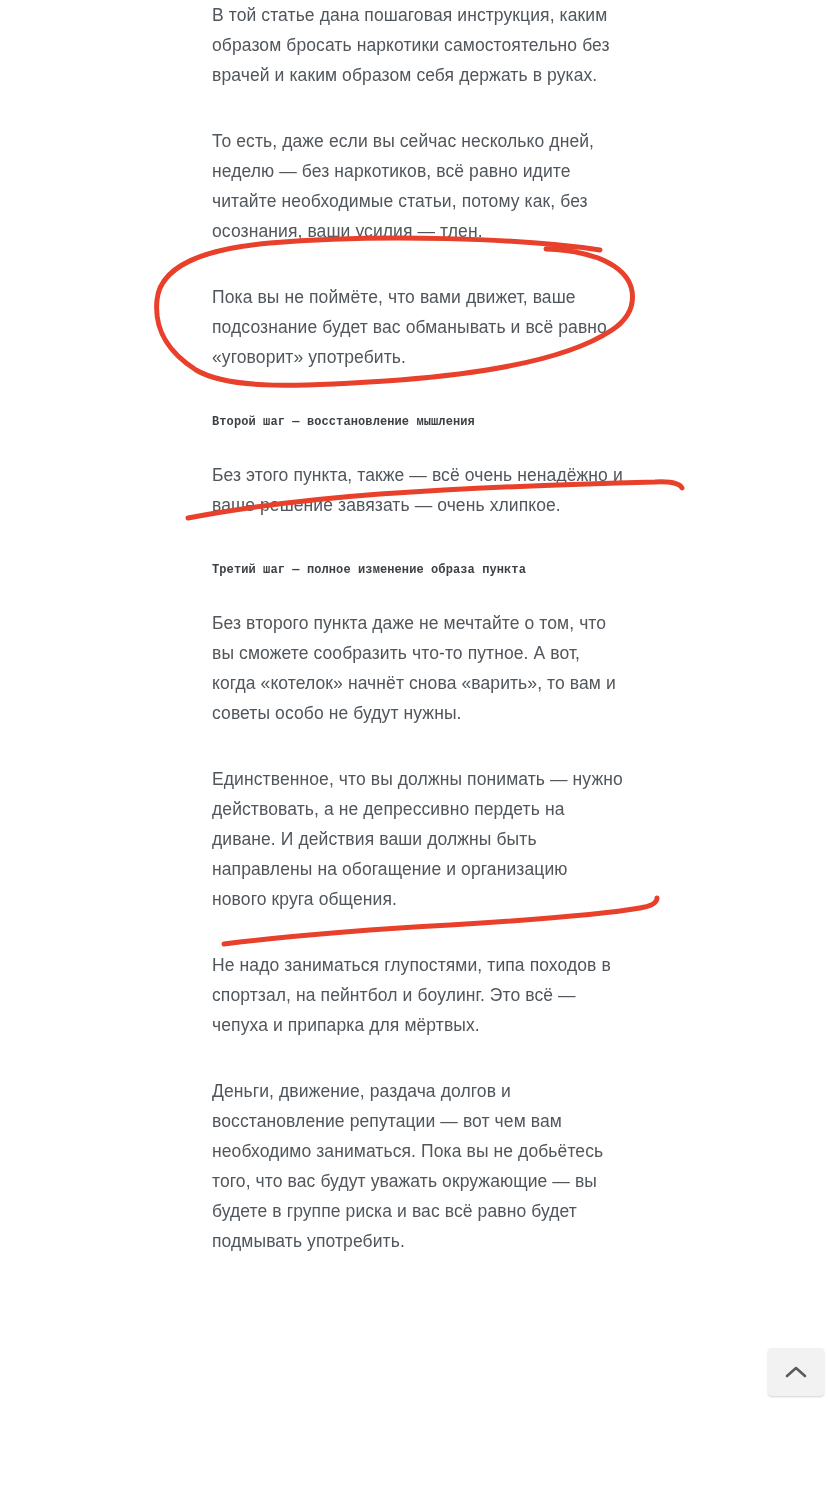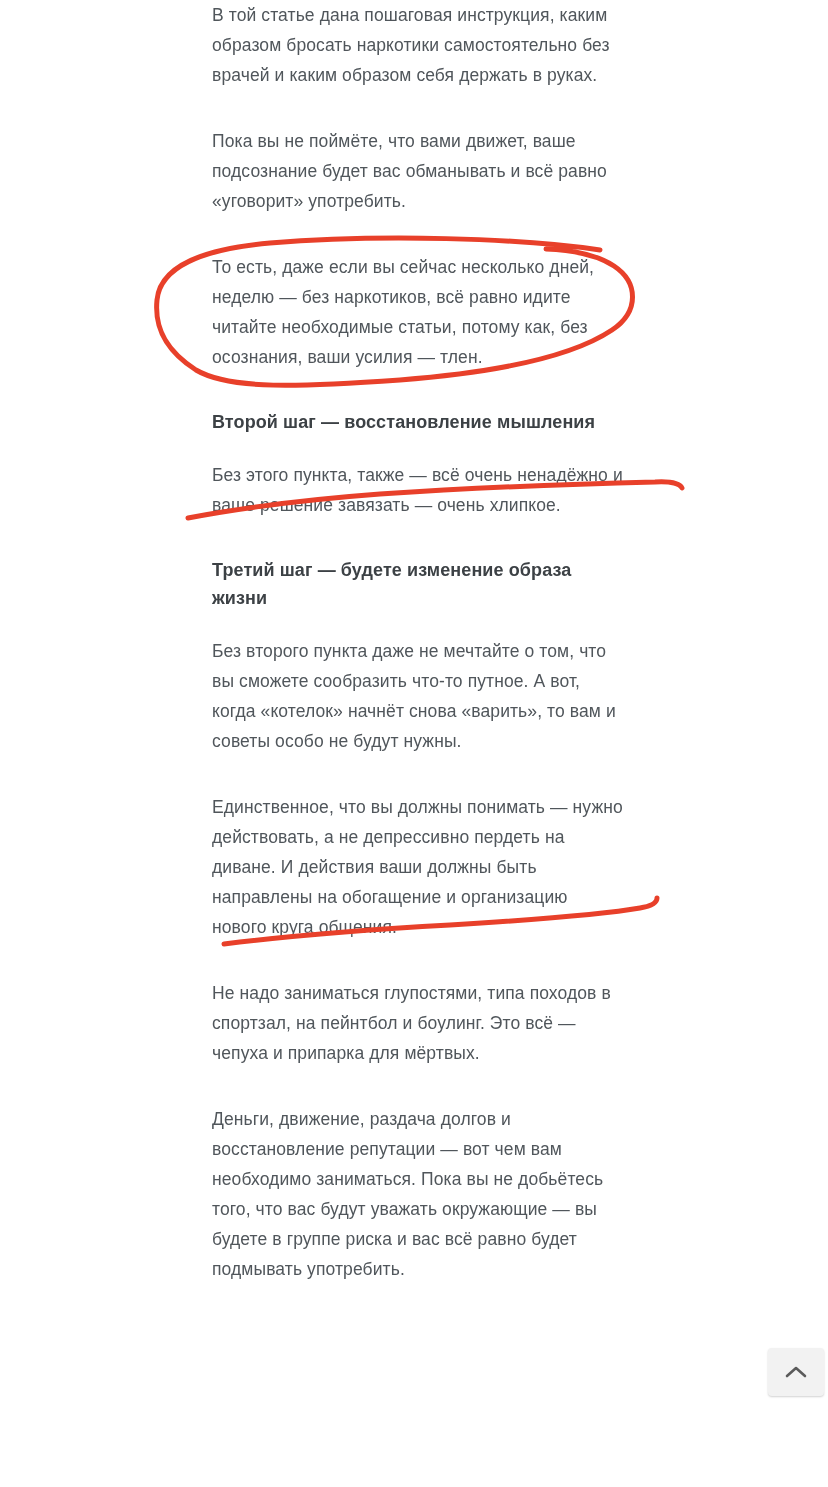--- a/index.html
+++ b/index.html
@@ -30,25 +30,26 @@
   }
   p.para {
     margin: 0 0 36px 0;
     font-size: 17.5px;
     line-height: 30px;
     color: #50565b;
     letter-spacing: 0.1px;
   }
   h3.heading {
     margin: 0 0 24px 0;
-    font-size: 18px;
+    font-size: 12px;
     line-height: 28px;
     font-weight: bold;
     color: #3c4145;
     letter-spacing: 0.1px;
+    font-family: Liberation Mono, monospace;
   }
   a.inline-link {
     color: #3aa3c4;
     text-decoration: none;
     font-weight: bold;
   }
   .scribbles {
     position: absolute;
     left: 0;
     top: 0;
@@ -74,29 +75,29 @@
   }
 </style>
 </head>
 <body>
 
 <div class="page">
 
   <div class="article">
 
     <p class="para">В той статье дана пошаговая инструкция, каким образом бросать наркотики самостоятельно без врачей и каким образом себя держать в руках.</p>
+    <p class="para">То есть, даже если вы сейчас несколько дней, неделю — без наркотиков, всё равно идите читайте необходимые статьи, потому как, без осознания, ваши усилия — тлен.</p>
     <p class="para">Пока вы не поймёте, что вами движет, ваше подсознание будет вас обманывать и всё равно «уговорит» употребить.</p>
-    <p class="para">То есть, даже если вы сейчас несколько дней, неделю — без наркотиков, всё равно идите читайте необходимые статьи, потому как, без осознания, ваши усилия — тлен.</p>
 
     <h3 class="heading">Второй шаг — восстановление мышления</h3>
 
     <p class="para">Без этого пункта, также — всё очень ненадёжно и ваше решение завязать — очень хлипкое.</p>
 
 
-    <h3 class="heading">Третий шаг — будете изменение образа жизни</h3>
+    <h3 class="heading">Третий шаг — полное изменение образа пункта</h3>
 
     <p class="para">Без второго пункта даже не мечтайте о том, что вы сможете сообразить что-то путное. А вот, когда «котелок» начнёт снова «варить», то вам и советы особо не будут нужны.</p>
     <p class="para">Единственное, что вы должны понимать — нужно действовать, а не депрессивно пердеть на диване. И действия ваши должны быть направлены на обогащение и организацию нового круга общения.</p>
     <p class="para">Не надо заниматься глупостями, типа походов в спортзал, на пейнтбол и боулинг. Это всё — чепуха и припарка для мёртвых.</p>
     <p class="para">Деньги, движение, раздача долгов и восстановление репутации — вот чем вам необходимо заниматься. Пока вы не добьётесь того, что вас будут уважать окружающие — вы будете в группе риска и вас всё равно будет подмывать употребить.</p>
 
   </div>
 
   <svg class="scribbles" viewBox="0 0 828 1487" xmlns="http://www.w3.org/2000/svg">
     <g fill="none" stroke="#e8402a" stroke-width="5" stroke-linecap="round" stroke-linejoin="round">

